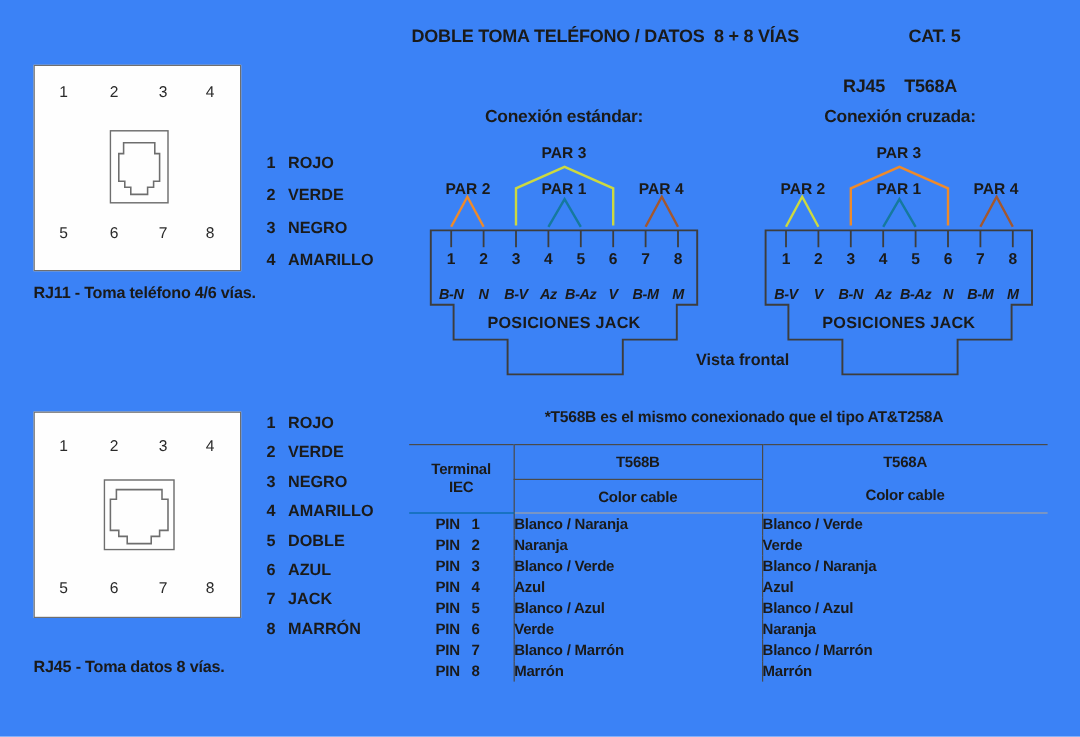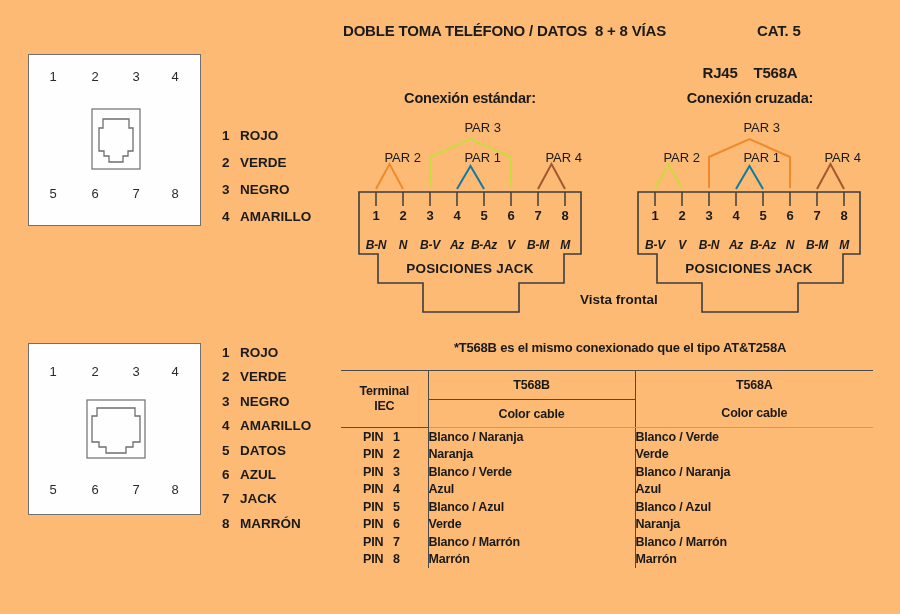--- a/index.html
+++ b/index.html
@@ -1,16 +1,16 @@
 <!DOCTYPE html>
 <html style="--pair-orange: #ee8a2b; --pair-green: #ccd940; --pair-teal: #15799e; --pair-brown: #a3572e; --line-dark: #3d3d3d; --line-gray: #6e6e6e;"><head>
 <meta charset="utf-8">
 <style>
   html,body{margin:0;padding:0;background:#ffffff;}
-  #page{position:relative;width:900px;height:614px;background:#fdba74;overflow:hidden;
+  #page{position:relative;width:900px;height:614px;background:#3b82f6;overflow:hidden;
         font-family:"Liberation Sans", sans-serif;color:#1a1a1a;}
   .abs{position:absolute;}
   .pre{white-space:pre;}
 
   
   .title{font-size:15px;font-weight:700;letter-spacing:-0.2px;}
   .dheading{font-size:15px;font-weight:700;text-align:center;letter-spacing:-0.2px;}
   .dsub{font-size:14.5px;font-weight:700;text-align:center;letter-spacing:-0.2px;}
 
   
@@ -25,21 +25,21 @@
   .litem{white-space:nowrap;}
   .leg1 .litem{height:27px;line-height:27px;}
   .leg2 .litem{height:24.4px;line-height:24.4px;}
   .lnum{display:inline-block;width:18px;}
 
   .caption{position:absolute;font-size:13.5px;font-weight:700;letter-spacing:-0.2px;}
 
   
   .diagram{position:absolute;width:300px;height:200px;}
   .diagram svg{position:absolute;left:0;top:0;}
-  .parlab{position:absolute;width:62px;text-align:right;font-size:13px;font-weight:400;}
+  .parlab{position:absolute;width:62px;text-align:center;font-size:13px;font-weight:700;}
   .pl3{left:94px;top:5px;}
   .pl2{left:14px;top:35px;}
   .pl1{left:94px;top:35px;}
   .pl4{left:175px;top:35px;}
   .pin{position:absolute;top:94px;width:32px;text-align:center;}
   .pin .pnum{display:block;font-size:13px;font-weight:700;line-height:14px;}
   .pin .pcode{display:block;font-size:12px;font-weight:700;margin-top:15px;letter-spacing:-0.3px;font-style:italic;}
   .k1{left:15px;}.k2{left:42px;}.k3{left:69px;}.k4{left:96px;}
   .k5{left:123px;}.k6{left:150px;}.k7{left:177px;}.k8{left:204px;}
   .jacklab{position:absolute;left:14px;top:146px;width:222px;text-align:center;
@@ -88,45 +88,47 @@
       <rect x="1" y="1" width="48" height="60" fill="none" stroke="var(--line-gray)" stroke-width="1.2"></rect>
       <path d="M12,11 L38,11 L38,20 L42,20 L42,43 L37,43 L37,48 L32,48 L32,54 L18,54 L18,48 L13,48 L13,43 L8,43 L8,20 L12,20 Z" fill="none" stroke="var(--line-gray)" stroke-width="1.3"></path>
     </svg>
   </div>
   <div class="legend leg1 abs" style="left:222px;top:122px;">
     <div class="litem"><span class="lnum">1</span><span>ROJO</span></div>
     <div class="litem"><span class="lnum">2</span><span>VERDE</span></div>
     <div class="litem"><span class="lnum">3</span><span>NEGRO</span></div>
     <div class="litem"><span class="lnum">4</span><span>AMARILLO</span></div>
   </div>
+  <div class="caption" style="left:28px;top:236px;">RJ11 - Toma teléfono 4/6 vías.</div>
 
   <div class="plate" style="left:28px;top:343px;">
     <span class="pnumb r1 c1" style="top:20px;">1</span>
     <span class="pnumb r1 c2" style="top:20px;">2</span>
     <span class="pnumb r1 c3" style="top:20px;">3</span>
     <span class="pnumb r1 c4" style="top:20px;">4</span>
     <span class="pnumb r2 c1" style="top:138px;">5</span>
     <span class="pnumb r2 c2" style="top:138px;">6</span>
     <span class="pnumb r2 c3" style="top:138px;">7</span>
     <span class="pnumb r2 c4" style="top:138px;">8</span>
     <svg class="jackglyph" style="left:57px;top:55px;" width="60" height="60" viewBox="0 0 60 60">
       <rect x="1" y="1" width="58" height="58" fill="none" stroke="var(--line-gray)" stroke-width="1.2"></rect>
       <path d="M11,9 L49,9 L49,17 L54,17 L54,43 L47,43 L47,48 L40,48 L40,54 L20,54 L20,48 L13,48 L13,43 L6,43 L6,17 L11,17 Z" fill="none" stroke="var(--line-gray)" stroke-width="1.3"></path>
     </svg>
   </div>
   <div class="legend leg2 abs" style="left:222px;top:341px;">
     <div class="litem"><span class="lnum">1</span><span>ROJO</span></div>
     <div class="litem"><span class="lnum">2</span><span>VERDE</span></div>
     <div class="litem"><span class="lnum">3</span><span>NEGRO</span></div>
     <div class="litem"><span class="lnum">4</span><span>AMARILLO</span></div>
-    <div class="litem"><span class="lnum">5</span><span>DATOS</span></div>
+    <div class="litem"><span class="lnum">5</span><span>DOBLE</span></div>
     <div class="litem"><span class="lnum">6</span><span>AZUL</span></div>
     <div class="litem"><span class="lnum">7</span><span>JACK</span></div>
     <div class="litem"><span class="lnum">8</span><span>MARRÓN</span></div>
   </div>
+  <div class="caption" style="left:28px;top:548px;">RJ45 - Toma datos 8 vías.</div>
 
   <div class="diagram" style="left:345px;top:115px;">
     <svg width="300" height="200" viewBox="0 0 300 200">
       <polyline points="85,73 85,42 125.5,24 166,42 166,73" fill="none" stroke="var(--pair-green)" stroke-width="2"></polyline>
       <polyline points="31,74 44.5,49 58,74" fill="none" stroke="var(--pair-orange)" stroke-width="2"></polyline>
       <polyline points="112,74 125.5,51 139,74" fill="none" stroke="var(--pair-teal)" stroke-width="2"></polyline>
       <polyline points="193,74 206.5,49 220,74" fill="none" stroke="var(--pair-brown)" stroke-width="2"></polyline>
       <path d="M14,77 L236,77 L236,139 L219,139 L219,168 L174,168 L174,197 L78,197 L78,168 L33,168 L33,139 L14,139 Z" fill="none" stroke="var(--line-dark)" stroke-width="1.6"></path>
       <g stroke="var(--line-dark)" stroke-width="1.5">
         <line x1="31" y1="77" x2="31" y2="91"></line>

